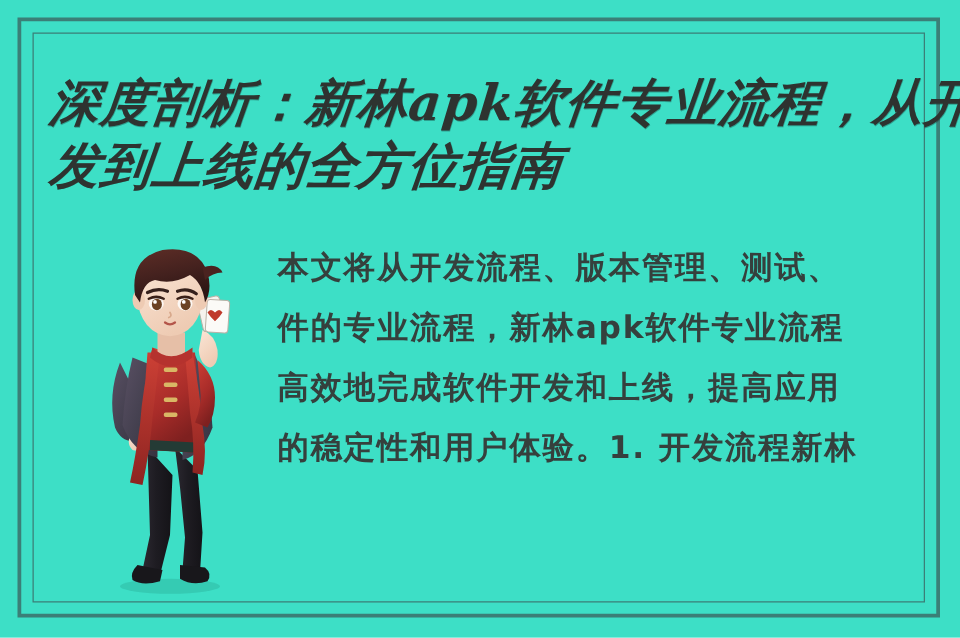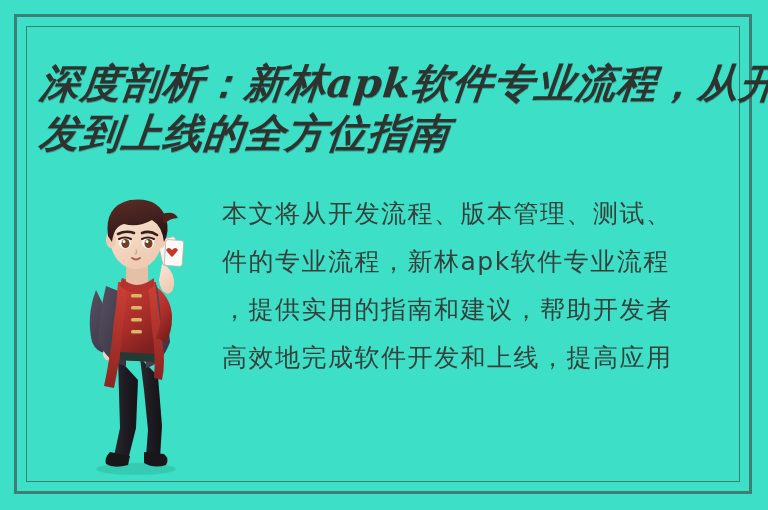--- a/index.html
+++ b/index.html
@@ -73,20 +73,21 @@
     top: 190px;
     width: 520px;
   }
   .body-line {
     font-family: "DejaVu Sans", "Liberation Sans", sans-serif;
     font-size: 25px;
     line-height: 48px;
     color: #35403d;
     letter-spacing: 1.5px;
     white-space: nowrap;
+    font-weight: bold;
   }
 
   
   .character {
     position: absolute;
     left: 62px;
     top: 190px;
     width: 148px;
     height: 288px;
   }
@@ -105,22 +106,22 @@
   <div class="frame-inner"></div>
 
   <div class="title-block">
     <div class="title-line">深度剖析：新林apk软件专业流程，从开</div>
     <div class="title-line">发到上线的全方位指南</div>
   </div>
 
   <div class="body-block">
     <div class="body-line">本文将从开发流程、版本管理、测试、</div>
     <div class="body-line">件的专业流程，新林apk软件专业流程</div>
-    <div class="body-line">，提供实用的指南和建议，帮助开发者</div>
     <div class="body-line">高效地完成软件开发和上线，提高应用</div>
+    <div class="body-line">的稳定性和用户体验。1. 开发流程新林</div>
   </div>
 
   <div class="character">
     <svg viewBox="0 0 148 288" xmlns="http://www.w3.org/2000/svg">
       <defs>
         <linearGradient id="jacketG" x1="0" y1="0" x2="1" y2="1">
           <stop offset="0%" stop-color="#5a5064"></stop>
           <stop offset="55%" stop-color="#44404f"></stop>
           <stop offset="100%" stop-color="#36323f"></stop>
         </linearGradient>

